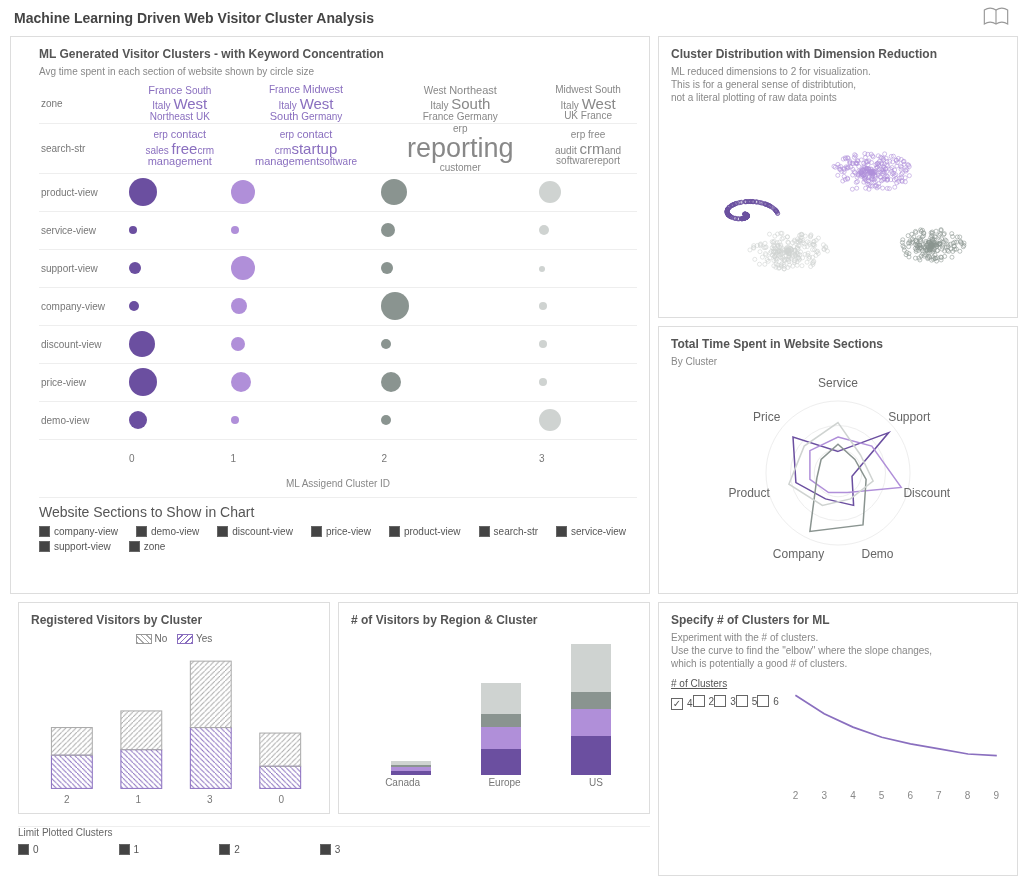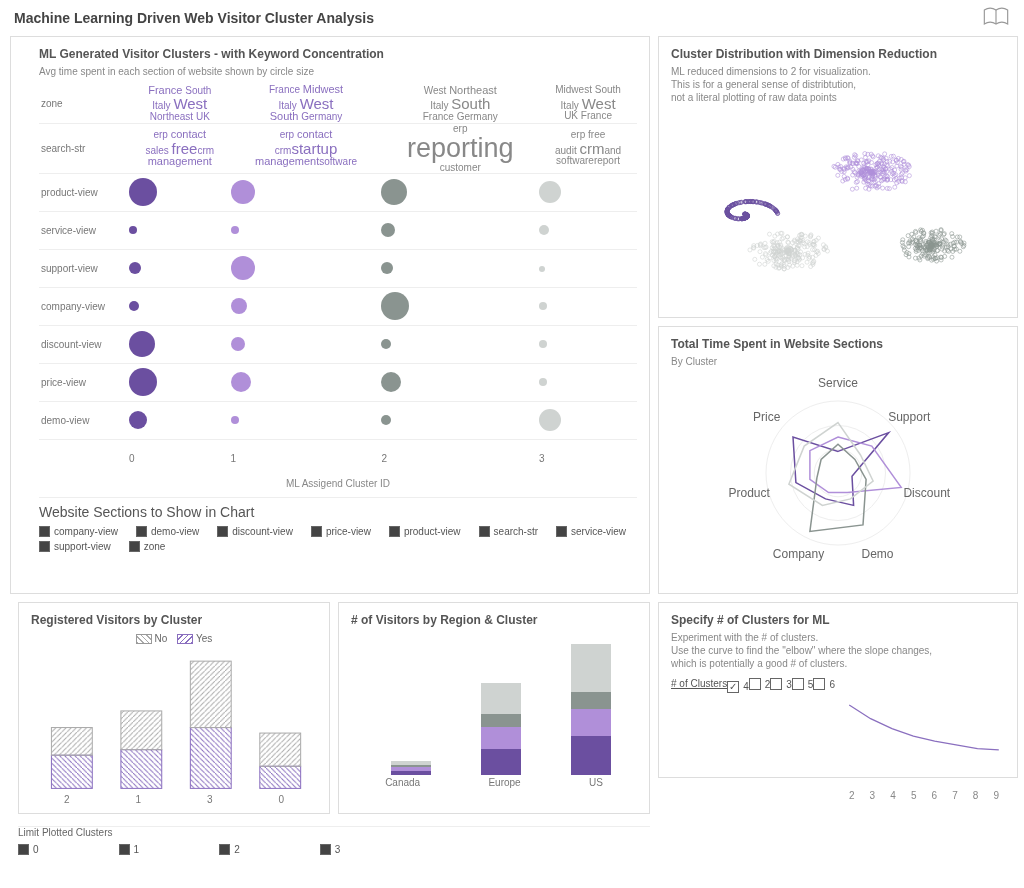--- a/index.html
+++ b/index.html
@@ -85,23 +85,23 @@
   .bar-x { display:flex; justify-content:space-around; font-size:10px; color:#777; margin-top:2px;}
   .legend-yesno { display:flex; gap:10px; justify-content:center; font-size:10px; color:#666; margin:6px 0;}
   .hatch { display:inline-block; width:16px; height:10px; border:1px solid #999; background:
      repeating-linear-gradient(45deg,#aaa 0,#aaa 1px,transparent 1px,transparent 4px); vertical-align:middle;}
   .hatch.yes { border-color:#8a6fbf; background:
      repeating-linear-gradient(-45deg,#8a6fbf 0,#8a6fbf 1px,transparent 1px,transparent 4px);}
   .stack { position:absolute; bottom:0; width:40px; }
   .seg { width:100%; }
 
   
-  #elbow { grid-column:2; grid-row:2; height:176px; }
+  #elbow { grid-column:2; grid-row:2; height:274px; }
   .elbow-body { display:flex; gap:8px; margin-top:8px;}
-  .elbow-opts { display:flex; flex-direction:row; gap:0; font-size:10px; color:#555;}
+  .elbow-opts { display:flex; flex-direction:column; gap:6px; font-size:10px; color:#555;}
   .elbow-opts .chk .box { width:12px; height:12px;}
   .elbow-chart { flex:1; position:relative; height:130px;}
   .elbow-x { display:flex; justify-content:space-between; font-size:10px; color:#888; padding:0 6px;}
 
   .limit-bar { border-top:1px solid #eee; padding-top:0;}
   .limit-bar .filters { gap:4px 80px;}
 </style>
 </head>
 <body>
 

